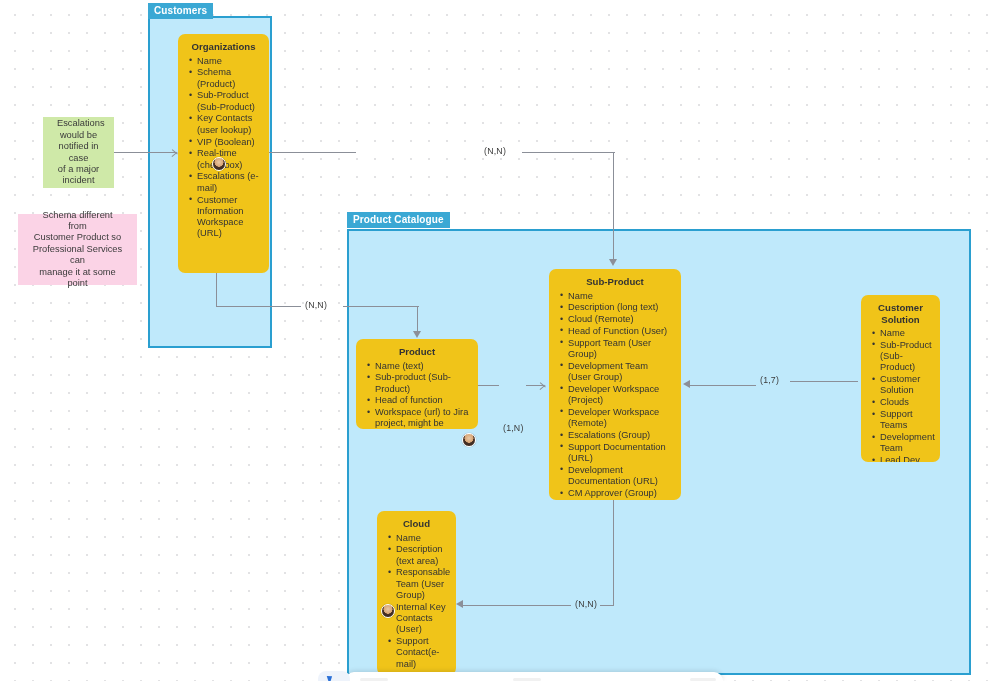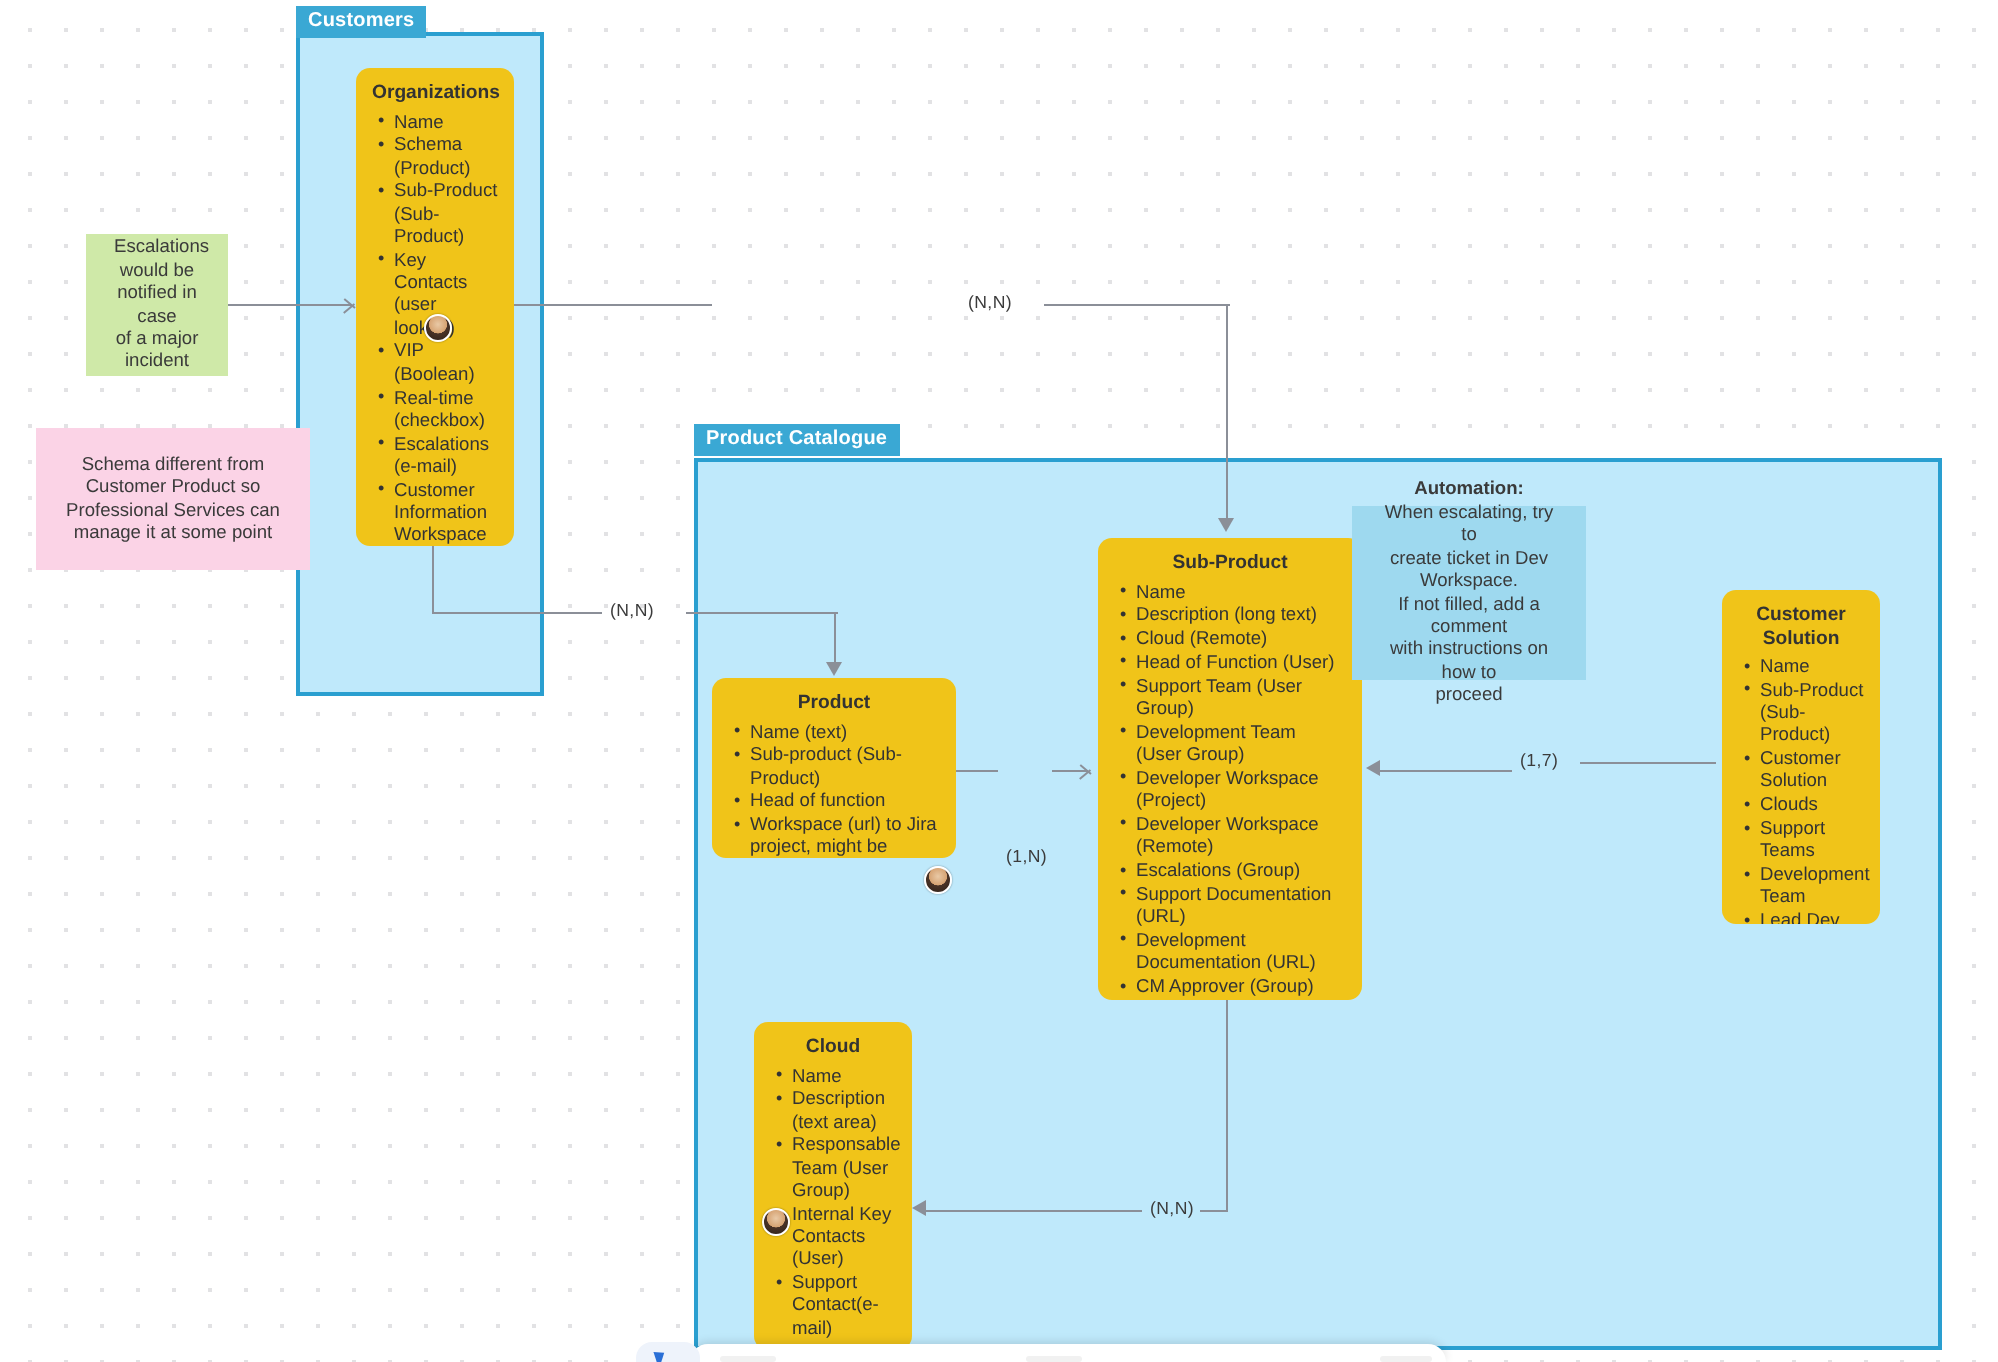--- a/index.html
+++ b/index.html
@@ -216,21 +216,21 @@
   <div class="card-label" style="left:760px; top:375px;">(1,7)</div>
   <div class="conn h" style="left:690px; top:385px; width:66px;"></div>
   <div class="arrow left" style="left:683px; top:380px;"></div>
 
   <div class="conn v" style="left:613px; top:500px; height:106px;"></div>
   <div class="conn h" style="left:600px; top:605px; width:14px;"></div>
   <div class="card-label" style="left:575px; top:599px;">(N,N)</div>
   <div class="conn h" style="left:463px; top:605px; width:108px;"></div>
   <div class="arrow left" style="left:456px; top:600px;"></div>
 
-  <div class="entity" style="left:178px; top:34px; width:79px; height:239px;">
+  <div class="entity" style="left:178px; top:34px; width:91px; height:239px;">
     <div class="title">Organizations</div>
     <ul>
       <li>Name</li>
       <li>Schema (Product)</li>
       <li> Sub-Product (Sub-Product)</li>
       <li>Key Contacts (user lookup)</li>
       <li>VIP (Boolean)</li>
       <li>Real-time (checkbox)</li>
       <li>Escalations (e-mail)</li>
       <li>Customer Information Workspace (URL)</li>
@@ -300,36 +300,27 @@
   <div class="avatar" style="left:381px; top:604px;"></div>
 
   <div class="note green" style="left:43px; top:117px; width:71px; height:71px;">
     <span class="nline">Escalations</span>
     <span class="nline">would be</span>
     <span class="nline">notified in case</span>
     <span class="nline">of a major</span>
     <span class="nline">incident</span>
   </div>
 
-  <div class="note pink" style="left:18px; top:214px; width:137px; height:71px;">
+  <div class="note pink" style="left:18px; top:214px; width:119px; height:71px;">
     <span class="nline">Schema different from</span>
     <span class="nline">Customer Product so</span>
     <span class="nline">Professional Services can</span>
     <span class="nline">manage it at some point</span>
   </div>
 
-  <div class="note blue" style="left:676px; top:253px; width:117px; height:87px;">
-    <span class="nline nhead">Automation:</span>
-    <span class="nline">When escalating, try to</span>
-    <span class="nline">create ticket in Dev</span>
-    <span class="nline">Workspace.</span>
-    <span class="nline">If not filled, add a comment</span>
-    <span class="nline">with instructions on how to</span>
-    <span class="nline">proceed</span>
-  </div>
 
   <div class="bottom-bar" style="left:345px; top:672px; width:378px; height:9px;"></div>
   <div class="bottom-bar-chip" style="left:318px; top:671px; width:32px; height:10px;"></div>
   <div class="bottom-cursor" style="left:328px; top:675px;"></div>
   <div class="bb-pill" style="left:360px; top:678px; width:28px; height:3px;"></div>
   <div class="bb-pill" style="left:513px; top:678px; width:28px; height:3px;"></div>
   <div class="bb-pill" style="left:690px; top:678px; width:26px; height:3px;"></div>
 
 </div>
 

